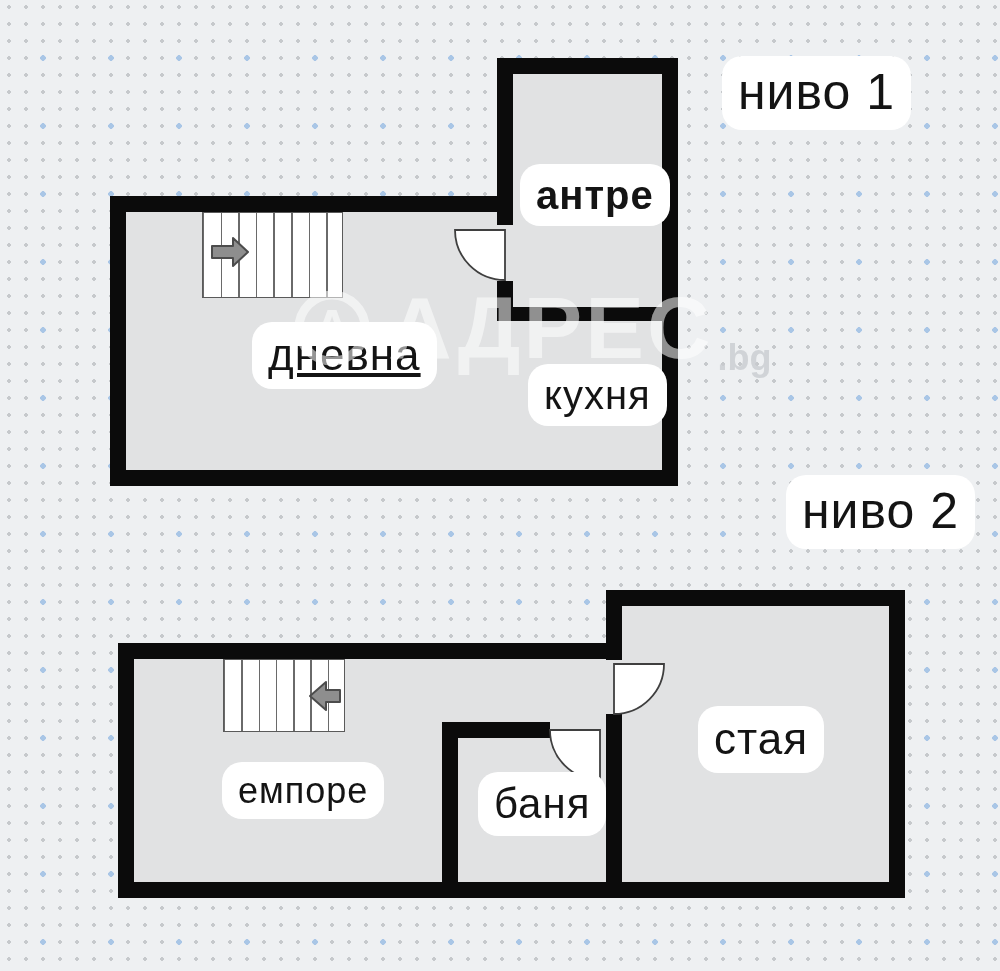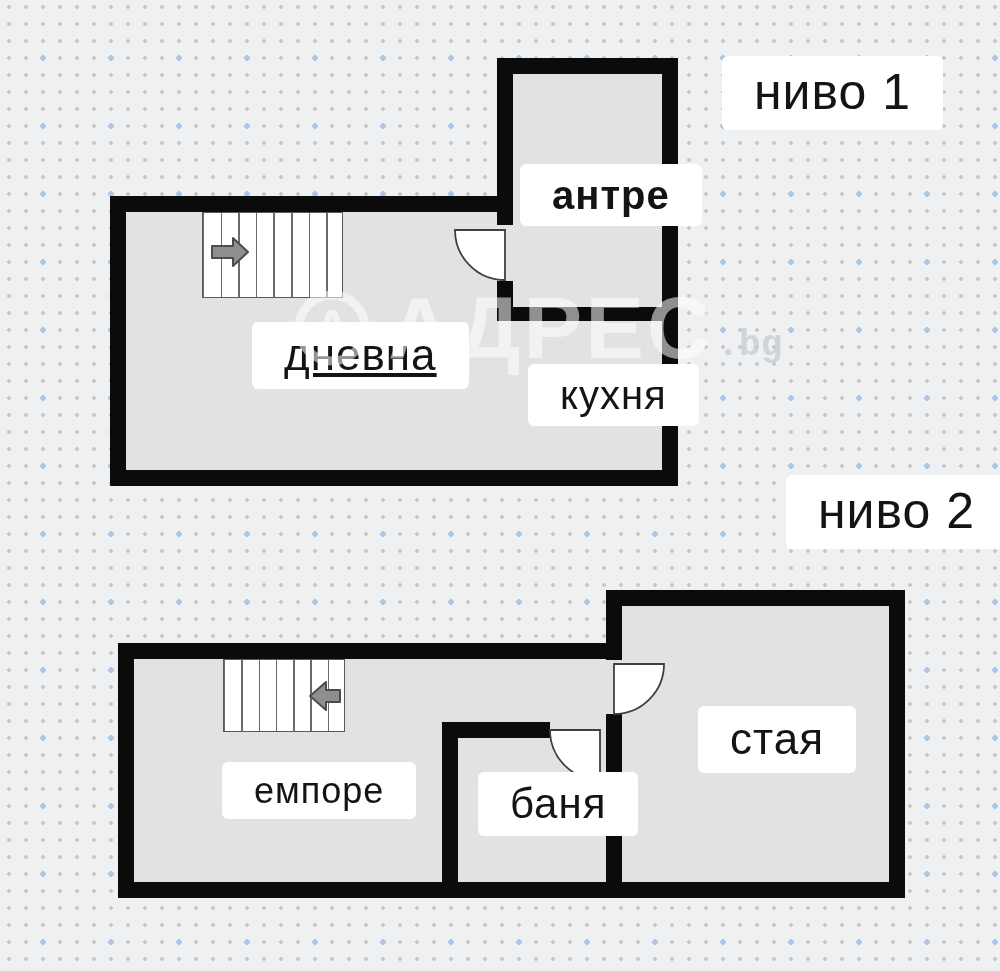--- a/index.html
+++ b/index.html
@@ -22,40 +22,40 @@
     background-color:#ffffff;
     background-image:repeating-linear-gradient(90deg,#6a6a6a 0 1.5px,transparent 1.5px 17.6px);
     border:1.5px solid #5a5a5a;
     box-sizing:border-box;
   }
   .stairs.s2{background-image:repeating-linear-gradient(90deg,#6a6a6a 0 1.5px,transparent 1.5px 17.3px);}
   svg.overlay{position:absolute;left:0;top:0;z-index:4;}
   .lbl{
     position:absolute;z-index:5;
     background:#ffffff;color:#141414;
-    border-radius:6px;
-    padding:8px 32px;
+    border-radius:20px;
+    padding:8px 16px;
     line-height:1.15;
     letter-spacing:1px;
     white-space:nowrap;
   }
   .watermark{
     position:absolute;left:292px;top:280px;z-index:6;
     display:flex;align-items:center;gap:16px;
     pointer-events:none;
   }
   .wm-brand{
     font-size:88px;font-weight:bold;letter-spacing:3px;line-height:1;
     color:rgba(255,255,255,0.55);
     text-align:right;
   }
   .wm-suffix{
     font-size:36px;font-weight:bold;line-height:1;
     color:rgba(200,204,208,0.8);
-    align-self:flex-end;margin-left:-12px;margin-bottom:12px;font-family:Liberation Mono, monospace;
+    align-self:flex-end;margin-left:-12px;margin-bottom:0px;
   }
 </style>
 </head>
 <body>
 
 <div class="canvas">
 
   <div class="room" style="left:513px;top:74px;width:149px;height:233px;"></div>
   <div class="room" style="left:126px;top:212px;width:536px;height:258px;"></div>
 

